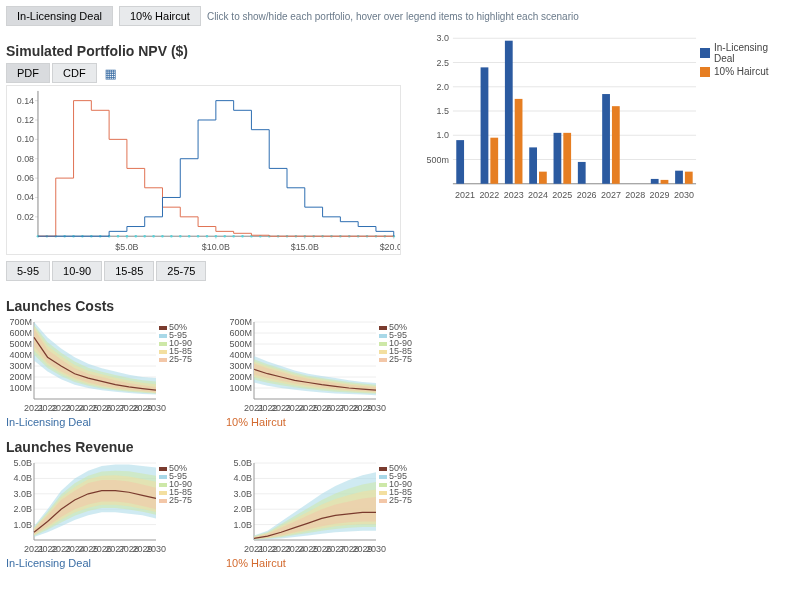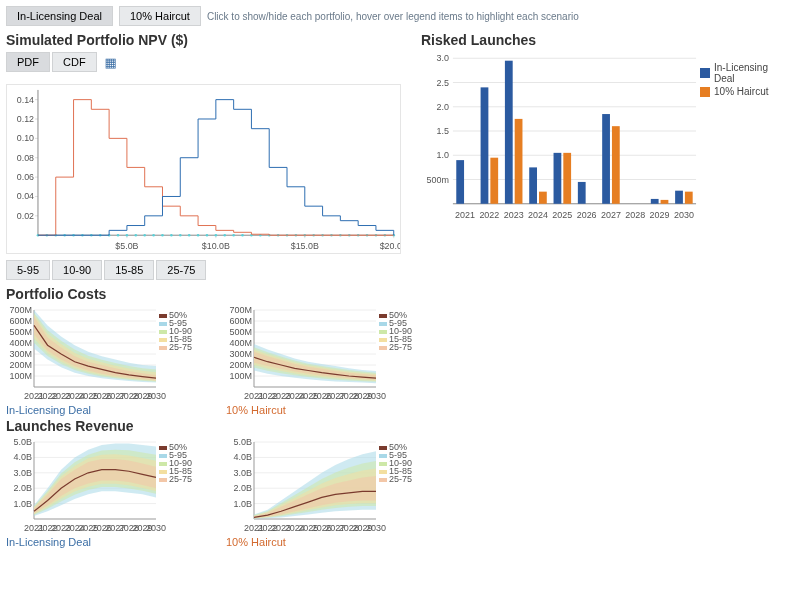--- a/index.html
+++ b/index.html
@@ -3,22 +3,22 @@
 <meta charset="utf-8">
 <style>
   *{box-sizing:border-box;margin:0;padding:0}
   body{font-family:Arial,Helvetica,sans-serif;font-size:11px;color:#333;padding:6px;background:#fff;width:800px}
   .toolbar{display:flex;align-items:center;gap:6px;margin-bottom:6px}
   .btn{background:#e8eaec;border:1px solid #d0d2d4;padding:3px 10px;font-size:11px;cursor:pointer}
   .btn.active{background:#d9dbde}
   .hint{color:#6a7a8a;font-size:10px}
   .row{display:flex;gap:20px}
   .col{flex:1}
-  h3.section{font-size:14px;font-weight:bold;color:#333;margin:0 0 4px}
-  .tab-row{display:flex;align-items:center;gap:2px;margin-bottom:12px}
+  h3.section{font-size:14px;font-weight:bold;color:#333;margin:11px 0 4px}
+  .tab-row{display:flex;align-items:center;gap:2px;margin-bottom:2px}
   .svg-box{background:#fff;border:1px solid #e5e5e5}
   .ci-row{display:flex;align-items:center;gap:2px;margin-top:4px;margin-bottom:6px}
   .smalls{display:flex;gap:30px;margin-bottom:2px}
   .small-chart{width:190px}
   .small-label{font-size:11px;margin-top:1px}
   .lbl-a{color:#3b6ea5}
   .lbl-b{color:#d36a2f}
   svg text{font-size:9px;fill:#555;font-family:Arial}
   .tick{stroke:#bbb;stroke-width:0.5}
   .line-a{fill:none;stroke:#e07050;stroke-width:1}
@@ -117,21 +117,20 @@
       </svg>
     <div class="ci-row">
       <button class="btn">5-95</button>
       <button class="btn">10-90</button>
       <button class="btn">15-85</button>
       <button class="btn">25-75</button>
     </div>
   </div>
 
   <div class="col" style="flex:0 0 370px">
-    <h3 class="section">Risked Launches</h3>
     <div style="display:flex">
       <svg id="risked-svg" class="svg-box" width="280" height="170" viewBox="0 0 280 170" style="border:none">
           <line x1="32" x2="276" y1="127.66666666666667" y2="127.66666666666667" stroke="#e6e6e6"></line>
           <text x="28" y="130.66666666666669" text-anchor="end">500m</text>
           <line x1="32" x2="276" y1="103.33333333333334" y2="103.33333333333334" stroke="#e6e6e6"></line>
           <text x="28" y="106.33333333333334" text-anchor="end">1.0</text>
           <line x1="32" x2="276" y1="79" y2="79" stroke="#e6e6e6"></line>
           <text x="28" y="82" text-anchor="end">1.5</text>
           <line x1="32" x2="276" y1="54.66666666666667" y2="54.66666666666667" stroke="#e6e6e6"></line>
           <text x="28" y="57.66666666666667" text-anchor="end">2.0</text>
@@ -174,21 +173,21 @@
           </div>
         <div class="legend-row">
             <span class="sw" style="background:#e67e22"></span>
             <span>10% Haircut</span>
           </div>
       </div>
     </div>
   </div>
 </div>
 
-<h3 class="section">Portfolio Costs</h3>
+<h3 class="section">Launches Costs</h3>
 <div class="smalls">
   <div class="small-chart">
     <svg id="cost-a" width="190" height="95" viewBox="0 0 190 95">
         <line x1="28" x2="150" y1="70" y2="70" stroke="#eee"></line>
         <text x="26" y="73" text-anchor="end">100M</text>
         <line x1="28" x2="150" y1="59" y2="59" stroke="#eee"></line>
         <text x="26" y="62" text-anchor="end">200M</text>
         <line x1="28" x2="150" y1="48" y2="48" stroke="#eee"></line>
         <text x="26" y="51" text-anchor="end">300M</text>
         <line x1="28" x2="150" y1="37" y2="37" stroke="#eee"></line>

